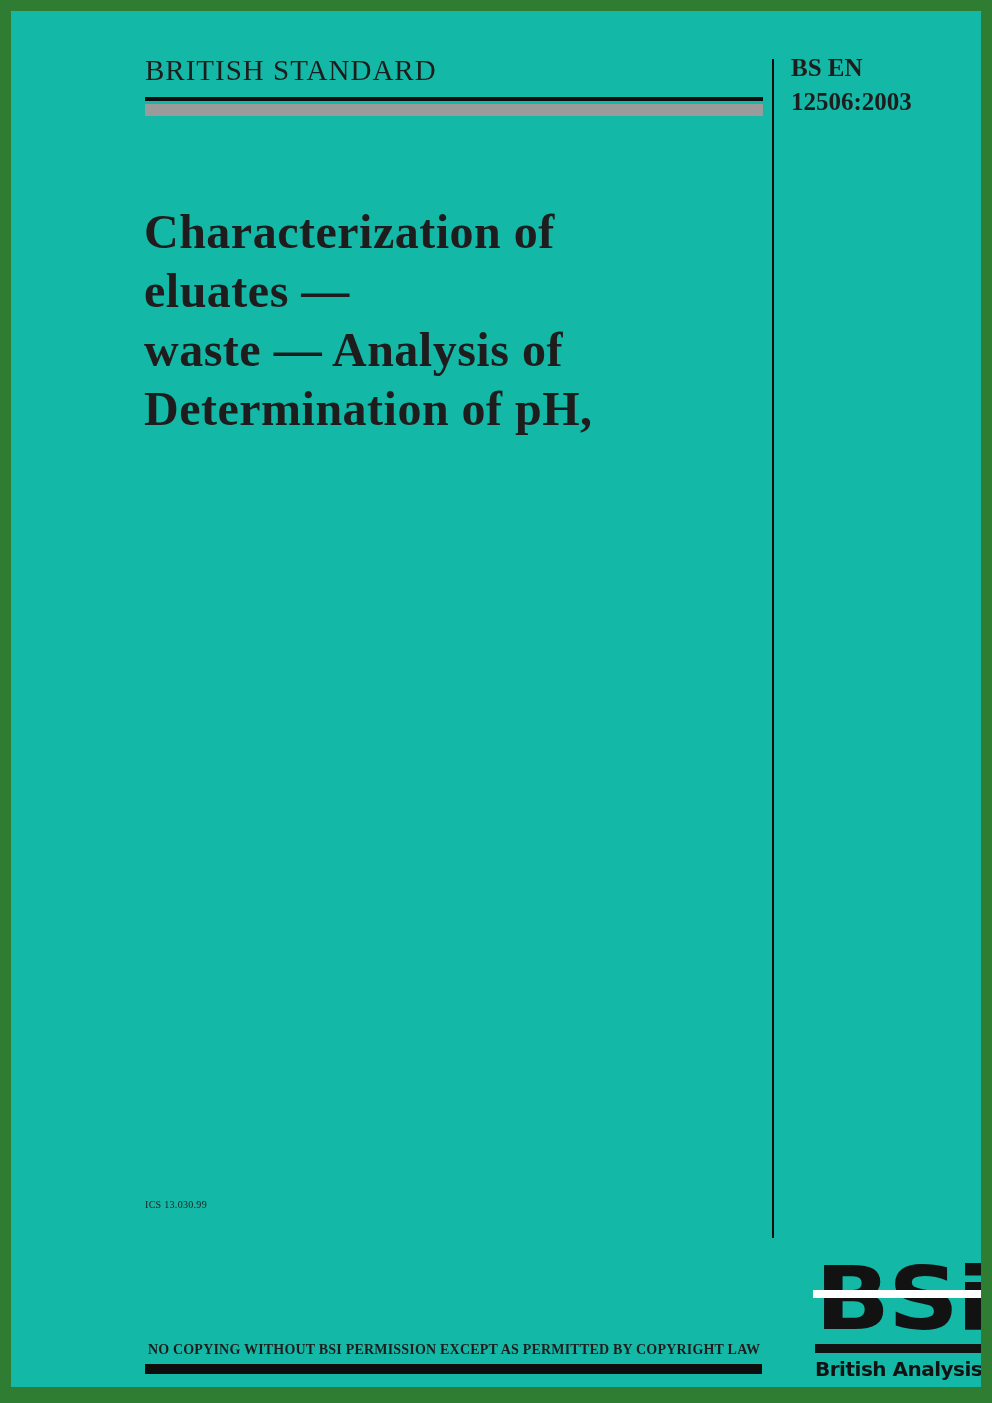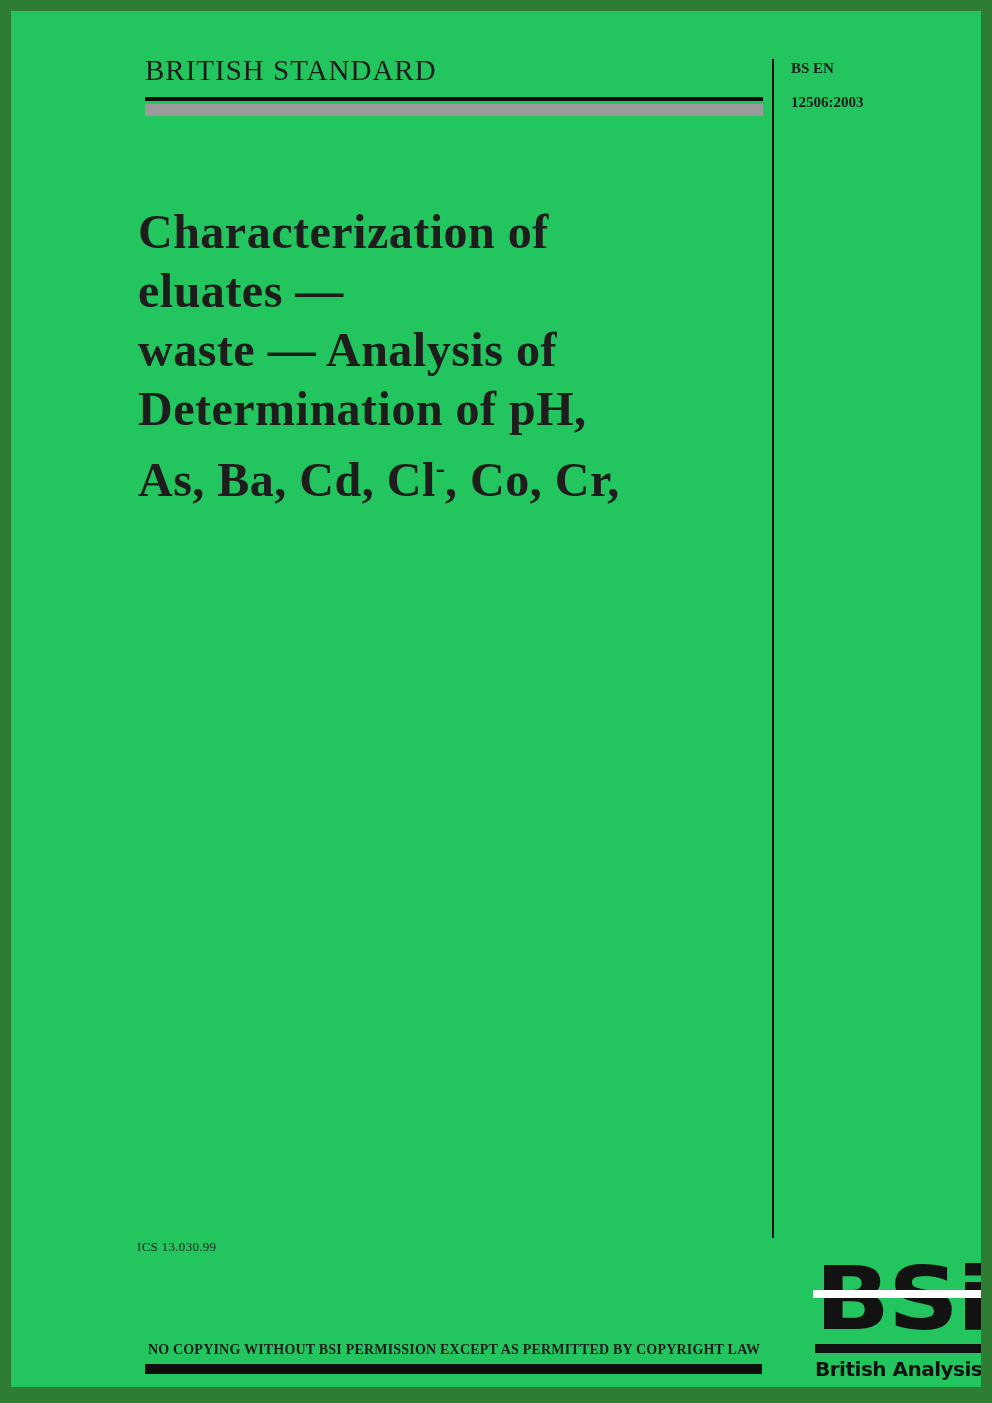--- a/index.html
+++ b/index.html
@@ -1,54 +1,54 @@
 <!DOCTYPE html>
 <html style="--green: #2f7d33; --ink: #1f1c1d; --gray: #9b9b9b;"><head>
 <meta charset="utf-8">
 <style>
   html,body{margin:0;padding:0;background:#fff;}
   .page{
     position:relative;
     width:992px;height:1403px;
     box-sizing:border-box;
-    background:#22c55e;
+    background:#14b8a6;
     border-style:solid;
     border-color:var(--green,#2f7d33);
     border-width:11px 11px 16px 11px;
     overflow:hidden;
     font-family:"Liberation Serif","DejaVu Serif",serif;
     color:var(--ink,#1f1c1d);
   }
   
   .masthead{
     position:absolute;left:134px;top:44px;
     font-size:29px;letter-spacing:1px;line-height:1.1;
     color:var(--ink,#1f1c1d);white-space:nowrap;
   }
   .rule-black{position:absolute;left:134px;top:86px;width:618px;height:4px;background:#0d0d0d;}
   .rule-gray{position:absolute;left:134px;top:93px;width:618px;height:12px;background:var(--gray,#9b9b9b);}
   .vline{position:absolute;left:761px;top:48px;width:2px;height:1179px;background:#0d0d0d;}
   .docref{
     position:absolute;left:780px;top:40px;
-    font-size:15px;font-weight:bold;line-height:34px;white-space:nowrap;font-family:Liberation Serif, serif;
+    font-size:25px;font-weight:bold;line-height:34px;white-space:nowrap;font-family:Liberation Serif, serif;
   }
   
   .title{
-    position:absolute;left:127px;top:191px;
+    position:absolute;left:133px;top:191px;
     font-size:48px;font-weight:bold;line-height:59px;
     letter-spacing:0.5px;white-space:nowrap;
   }
   .t-sup{font-size:28px;vertical-align:19px;letter-spacing:0;}
   .t-sub{font-size:28px;vertical-align:-10px;letter-spacing:0;}
   
   .status{
     position:absolute;left:134px;top:1014px;
     font-size:15.5px;line-height:20px;
   }
-  .ics{position:absolute;left:126px;top:1188px;font-size:13px;letter-spacing:0.3px;margin-top:40px;}
+  .ics{position:absolute;left:134px;top:1188px;font-size:10px;letter-spacing:0.3px;}
   
   .copyright{
     position:absolute;left:134px;top:1331px;width:618px;
     text-align:center;font-size:14px;font-weight:bold;letter-spacing:0.2px;
     white-space:nowrap;
   }
   .copyright-bar{position:absolute;left:134px;top:1353px;width:617px;height:10px;background:#0d0d0d;}
   
   .bsi-logo{position:absolute;left:804px;top:1260px;width:181px;height:110px;}
   .bsi-letters{
@@ -82,21 +82,20 @@
   <div class="docref">
     <div>BS EN</div>
     <div>12506:2003</div>
   </div>
 
   <div class="title" id="title-block">
       <div>Characterization of</div>
       <div>eluates —</div>
       <div>waste — Analysis of</div>
       <div>Determination of pH,</div>
-      <div>As, Ba, Cd, Cl<span class="t-sup">-</span>, Co, Cr,</div>
     </div>
 
 
   <div class="ics">ICS 13.030.99</div>
 
   <div class="copyright">NO COPYING WITHOUT BSI PERMISSION EXCEPT AS PERMITTED BY COPYRIGHT LAW</div>
   <div class="copyright-bar"></div>
 
   <div class="bsi-logo">
     <div class="bsi-letters">BSi</div>

